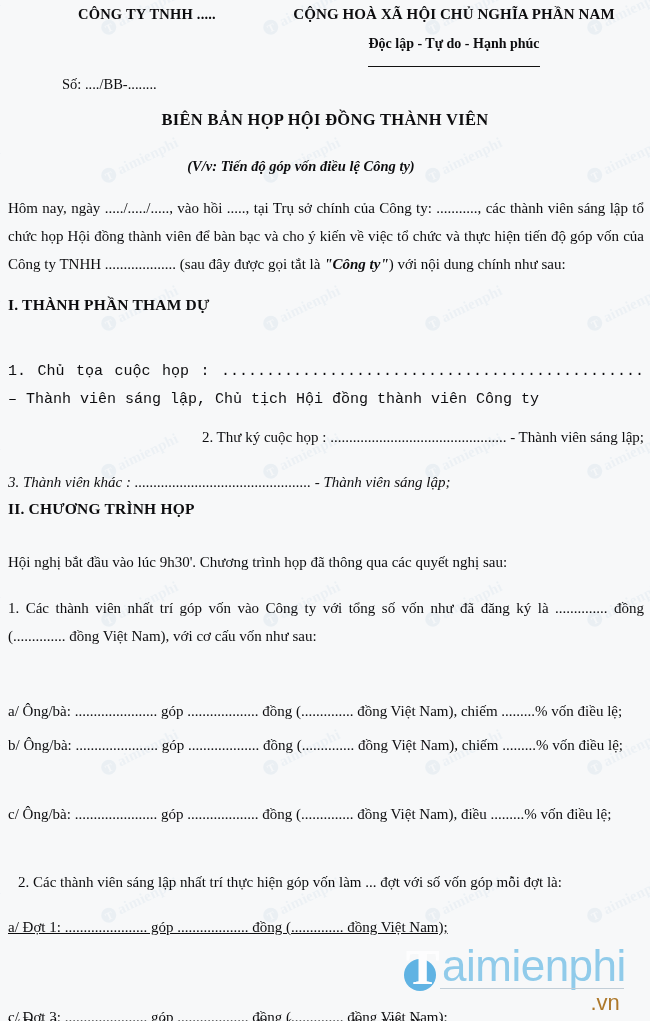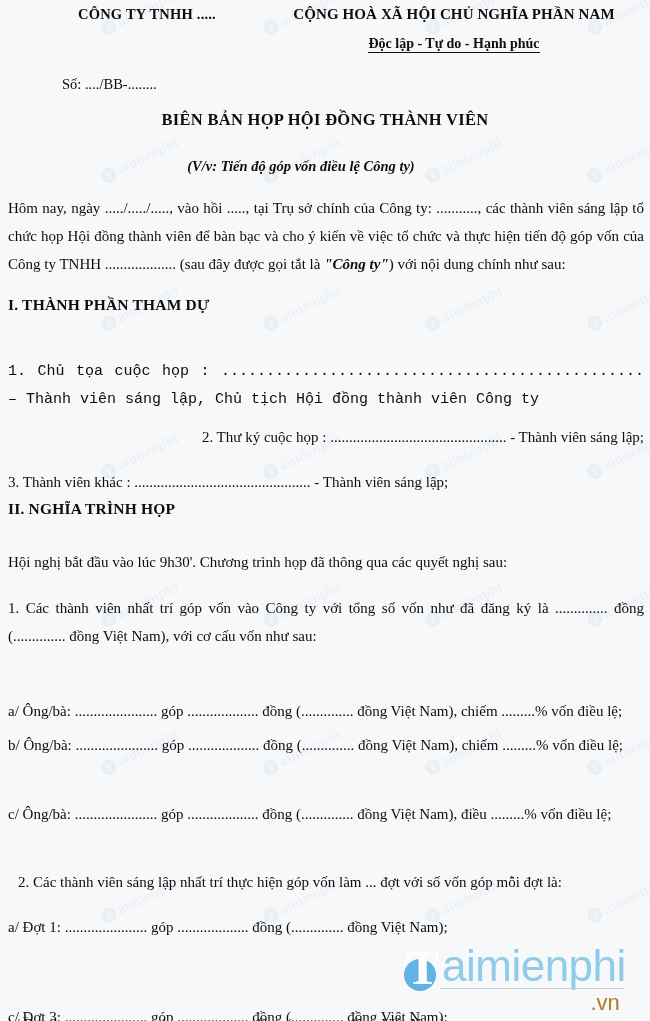--- a/index.html
+++ b/index.html
@@ -137,21 +137,21 @@
   }
   .hdr-motto {
     left: 258px;
     top: 36px;
     width: 392px;
     text-align: center;
     font: 700 14px "Liberation Serif", serif;
   }
   .hdr-motto span {
     border-bottom: 1.4px solid #111;
-    padding-bottom: 1px;
+    padding-bottom: 15px;
     text-align: right;
   }
   .doc-no {
     left: 62px;
     top: 76px;
     font: 400 14.5px "Liberation Serif", serif;
   }
 
   .main-title {
     left: 0; top: 110px;
@@ -349,32 +349,32 @@
 
     <div class="abs main-title">BIÊN BẢN HỌP HỘI ĐỒNG THÀNH VIÊN</div>
     <div class="abs sub-title">(V/v: Tiến độ góp vốn điều lệ Công ty)</div>
 
     <div class="abs para" style="top:194px;"><span>Hôm nay, ngày ...../...../....., vào hồi ....., tại Trụ sở chính của Công ty: ..........., các thành viên sáng lập tổ chức họp Hội đồng thành viên để bàn bạc và cho ý kiến về việc tổ chức và thực hiện tiến độ góp vốn của Công ty TNHH ................... (sau đây được gọi tắt là </span><b class="bi">"Công ty"</b><span>) với nội dung chính như sau:</span></div>
 
     <div class="abs sec-head" style="top:296px;">I. THÀNH PHẦN THAM DỰ</div>
 
     <div class="abs para" style="top:358px;font-family:Liberation Mono, monospace;">1. Chủ tọa cuộc họp : ............................................... – Thành viên sáng lập, Chủ tịch Hội đồng thành viên Công ty</div>
     <div class="abs para nojust" style="top:423px;text-align:right;">2. Thư ký cuộc họp : ............................................... - Thành viên sáng lập;</div>
-    <div class="abs para nojust" style="top:468px;">3. Thành viên khác : ............................................... - Thành viên sáng lập;</div>
-
-    <div class="abs sec-head" style="top:500px;">II. NGHĨA TRÌNH HỌP</div>
+    <div class="abs para nojust" style="top:468px;font-style:italic;">3. Thành viên khác : ............................................... - Thành viên sáng lập;</div>
+
+    <div class="abs sec-head" style="top:500px;">II. CHƯƠNG TRÌNH HỌP</div>
 
     <div class="abs para nojust" style="top:548px;">Hội nghị bắt đầu vào lúc 9h30'. Chương trình họp đã thông qua các quyết nghị sau:</div>
 
     <div class="abs para" style="top:594px;">1. Các thành viên nhất trí góp vốn vào Công ty với tổng số vốn như đã đăng ký là .............. đồng (.............. đồng Việt Nam), với cơ cấu vốn như sau:</div>
 
     <div class="abs para" style="top:662px;margin-top:35px;">a/ Ông/bà: ...................... góp ................... đồng (.............. đồng Việt Nam),  chiếm .........% vốn điều lệ;</div>
     <div class="abs para" style="top:731px;">b/ Ông/bà: ...................... góp ................... đồng (.............. đồng Việt Nam), chiếm .........% vốn điều lệ;</div>
     <div class="abs para" style="top:800px;">c/ Ông/bà: ...................... góp ................... đồng (.............. đồng Việt Nam), điều .........% vốn điều lệ;</div>
 
     <div class="abs para nojust" style="top:868px;margin-left:10px;">2. Các thành viên sáng lập nhất trí thực hiện góp vốn làm ... đợt với số vốn góp mỗi đợt là:</div>
 
-    <div class="abs para nojust" style="top:913px;">a/ Đợt 1: ...................... góp ................... đồng (.............. đồng Việt Nam);</div>
+    <div class="abs para nojust" style="top:913px;text-decoration:underline;">a/ Đợt 1: ...................... góp ................... đồng (.............. đồng Việt Nam);</div>
     <div class="abs para nojust" style="top:1010px;">b/ Đợt 2: ...................... góp ................... đồng (.............. đồng Việt Nam);</div>
     <div class="abs para nojust" style="top:1003px;">c/ Đợt 3: ...................... góp ................... đồng (.............. đồng Việt Nam);</div>
 
   </div>
 </div>
 
 </body></html>

